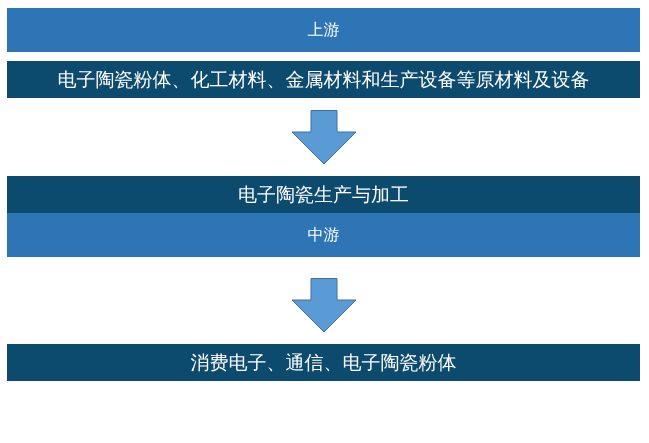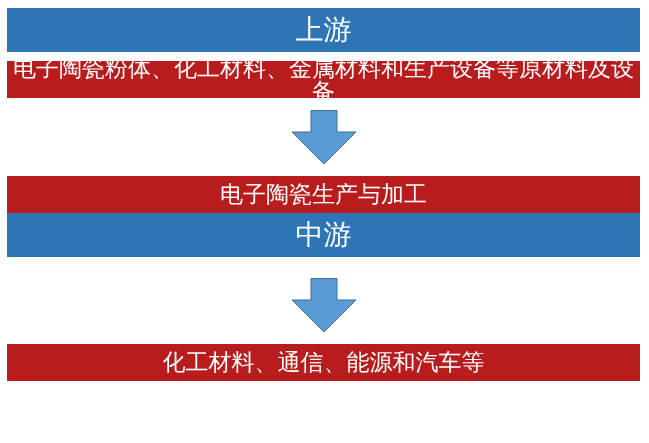--- a/index.html
+++ b/index.html
@@ -24,27 +24,27 @@
     display: flex;
     align-items: center;
     justify-content: center;
     color: #ffffff;
     text-align: center;
     line-height: 1;
   }
   .bar.header {
     height: 44px;
     background: #2E75B6;
-    font-size: 28px;
+    font-size: 16px;
     margin-bottom: 9px;
   }
   .bar.detail {
     height: 37px;
-    background: #b91c1c;
-    font-size: 23px;
+    background: #0c4a6e;
+    font-size: 19px;
   }
   .arrow-zone {
     width: 633px;
     height: 78px;
     display: flex;
     align-items: center;
     justify-content: center;
   }
   .down-arrow {
     display: block;
@@ -80,16 +80,16 @@
     <span>中游</span>
   </div>
 
   <div class="arrow-zone">
     <svg class="down-arrow" width="66" height="55" viewBox="0 0 66 55" aria-hidden="true">
       <polygon points="20,0.5 46,0.5 46,22 65,22 33,54 1,22 20,22"></polygon>
     </svg>
   </div>
 
   <div class="bar detail">
-    <span>化工材料、通信、能源和汽车等</span>
+    <span>消费电子、通信、电子陶瓷粉体</span>
   </div>
 
 </div>
 
 </body></html>

